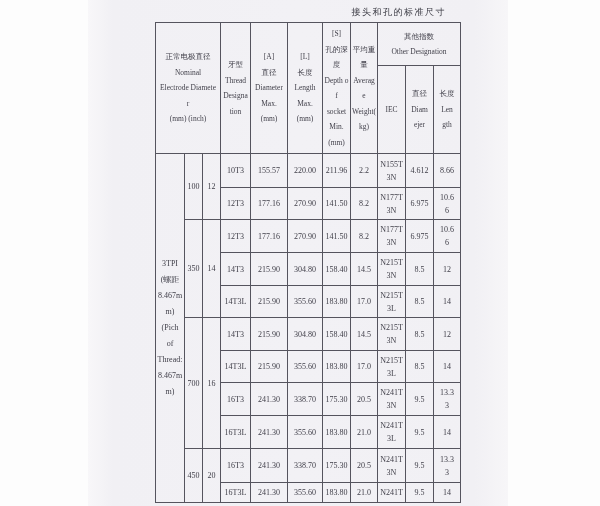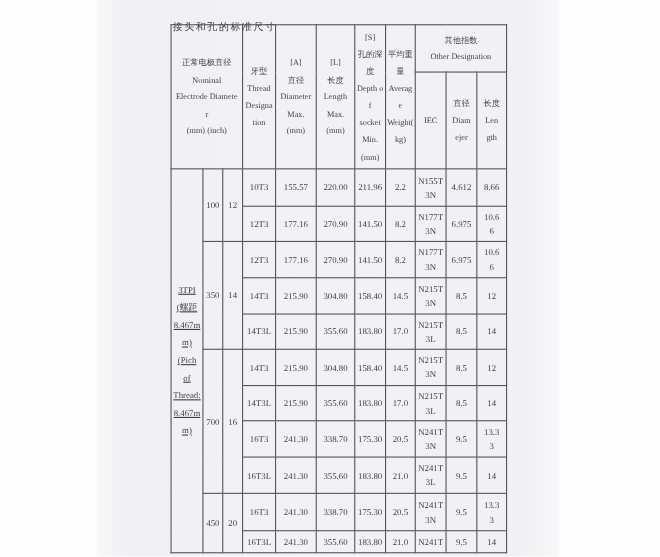--- a/index.html
+++ b/index.html
@@ -6,39 +6,39 @@
   body{
     width:600px;height:506px;position:relative;overflow:hidden;
     background:#fdfdfd;
     font-family:"Liberation Serif","DejaVu Serif",serif;
   }
   .page{
     position:absolute;left:88px;top:0;width:420px;height:506px;
     background:linear-gradient(90deg,#f8f7f9 0%,#f1f0f4 6%,#f2f1f5 50%,#f1f0f4 92%,#f7f6f8 100%);
   }
   .doc-title{
-    position:absolute;left:157px;top:6px;width:306px;height:14px;
-    text-align:left;font-size:9px;letter-spacing:1.5px;color:#3a3a43;margin-top:12px;
+    position:absolute;left:140px;top:6px;width:306px;height:14px;
+    text-align:right;font-size:9px;letter-spacing:1.5px;color:#3a3a43;
   }
   table.spec{
     position:absolute;left:155px;top:22px;
     border-collapse:collapse;table-layout:fixed;
     color:#3e3d47;
   }
   table.spec td, table.spec th{
     border:1px solid #55545e;
     padding:0;margin:0;
     text-align:center;vertical-align:middle;
     white-space:pre-line;
     font-weight:normal;
     overflow:hidden;
   }
   th.hdr{font-size:7.5px;line-height:15.5px;color:#403f49;}
   td{font-size:8px;line-height:13px;}
-  td.tall{font-size:8px;line-height:16px;text-decoration:underline;}
+  td.tall{font-size:8px;line-height:16px;}
   table.spec{border:1.5px solid #4a4954;}
 </style>
 </head>
 <body>
 
 <div class="page"></div>
 
 <div class="doc-title">接头和孔的标准尺寸</div>
 
 <table class="spec">

